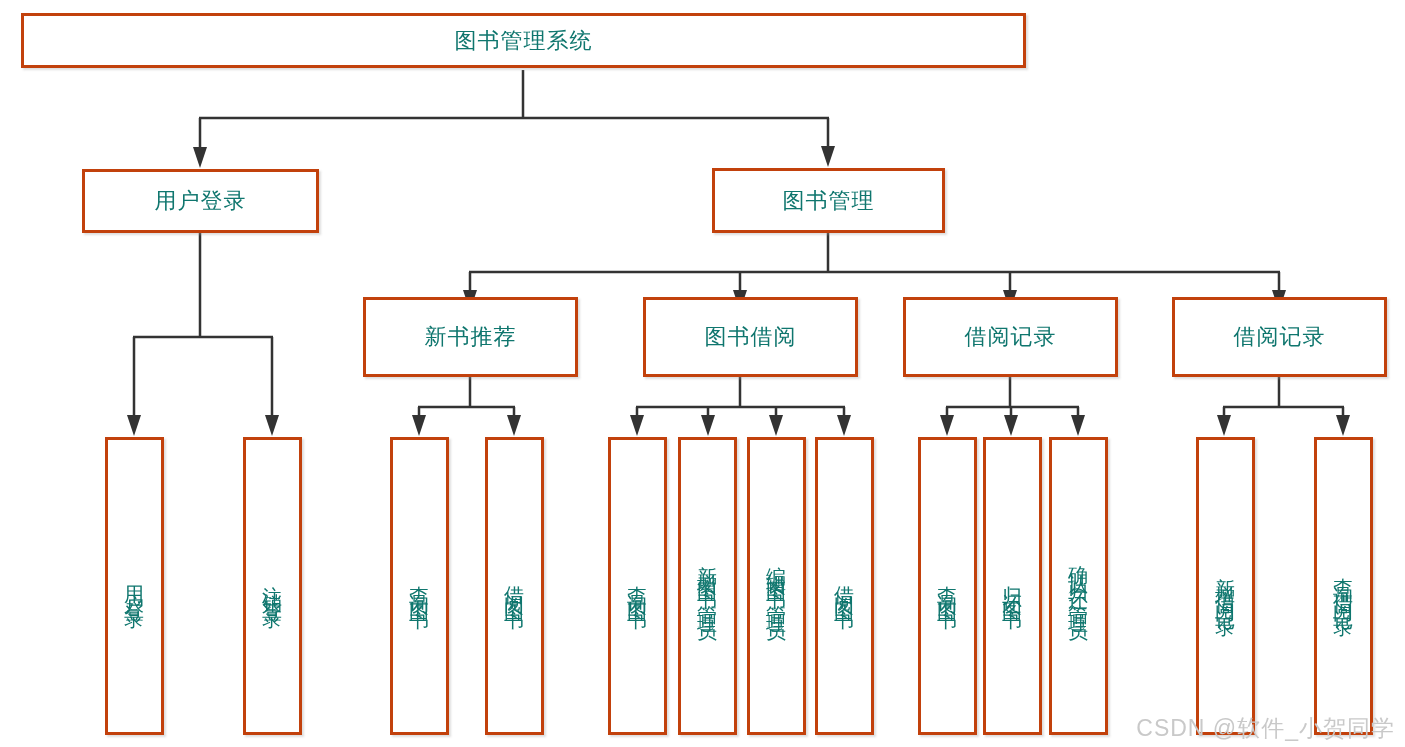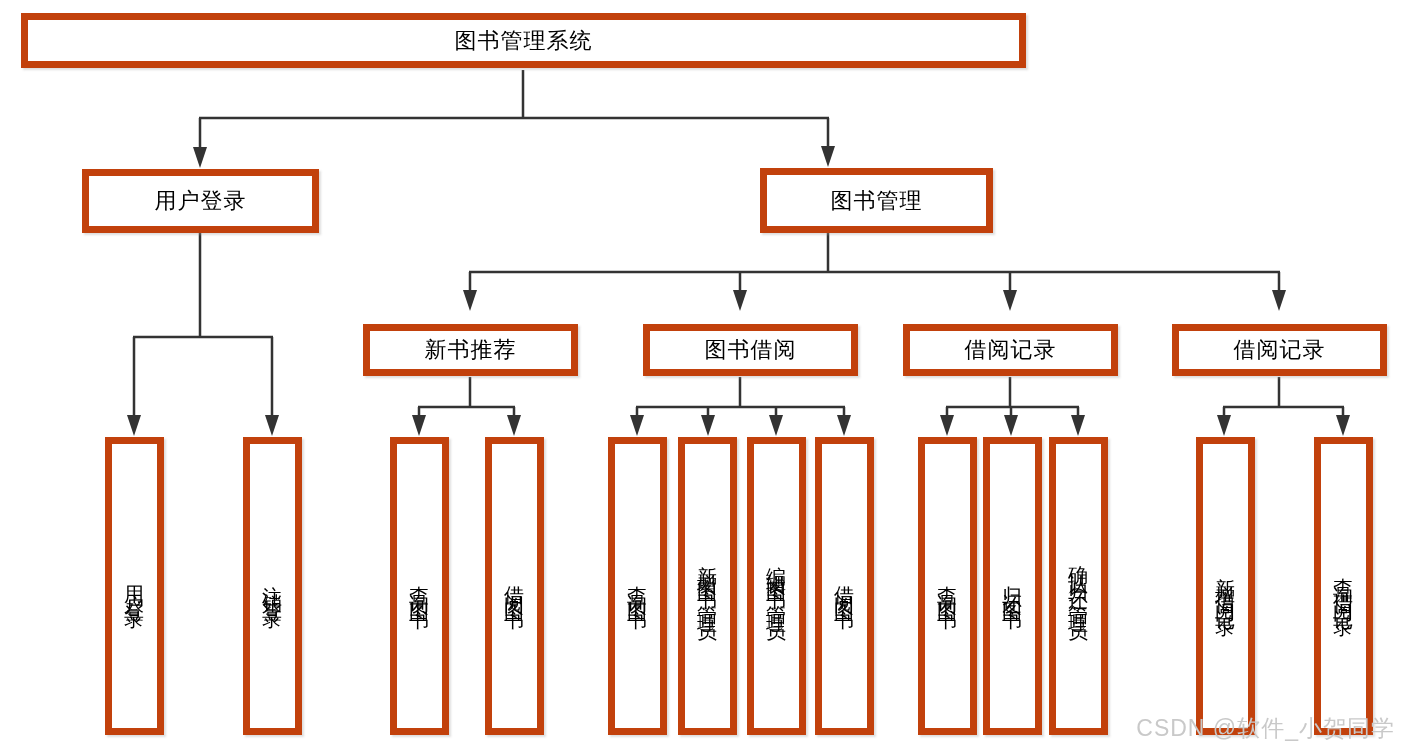--- a/index.html
+++ b/index.html
@@ -19,22 +19,22 @@
     position: absolute;
     left: 0;
     top: 0;
     width: 1405px;
     height: 747px;
   }
   .box {
     position: absolute;
     box-sizing: border-box;
     background: #ffffff;
-    border: 7px solid #c2410c;
-    color: #000000;
+    border: 3px solid #c2410c;
+    color: #0f766e;
     display: flex;
     align-items: center;
     justify-content: center;
     box-shadow: 2px 2px 2px rgba(160,160,160,0.35);
   }
   .h-box {
     font-size: 22px;
     letter-spacing: 1px;
     white-space: nowrap;
   }
@@ -43,22 +43,22 @@
     width: 59px;
     height: 298px;
     font-size: 20px;
     writing-mode: vertical-rl;
     text-orientation: mixed;
     letter-spacing: 8px;
     line-height: 1;
   }
   #root-box   { left: 21px;  top: 13px;  width: 1005px; height: 55px; }
   #l2-user    { left: 82px;  top: 169px; width: 237px;  height: 64px; }
-  #l2-book    { left: 712px; top: 168px; width: 233px;  height: 65px; margin-left: 48px; }
-  .l3 { top: 324px; width: 215px; height: 52px; text-align: center; }
+  #l2-book    { left: 712px; top: 168px; width: 233px;  height: 65px; }
+  .l3 { top: 297px; width: 215px; height: 80px; text-align: center; }
   #l3-recommend { left: 363px; }
   #l3-borrow    { left: 633px; margin-left: 10px; }
   #l3-current   { left: 903px; }
   #l3-records   { left: 1172px; }
   #watermark {
     position: absolute;
     right: 10px;
     bottom: 3px;
     font-size: 23px;
     color: #c9c9c9;

